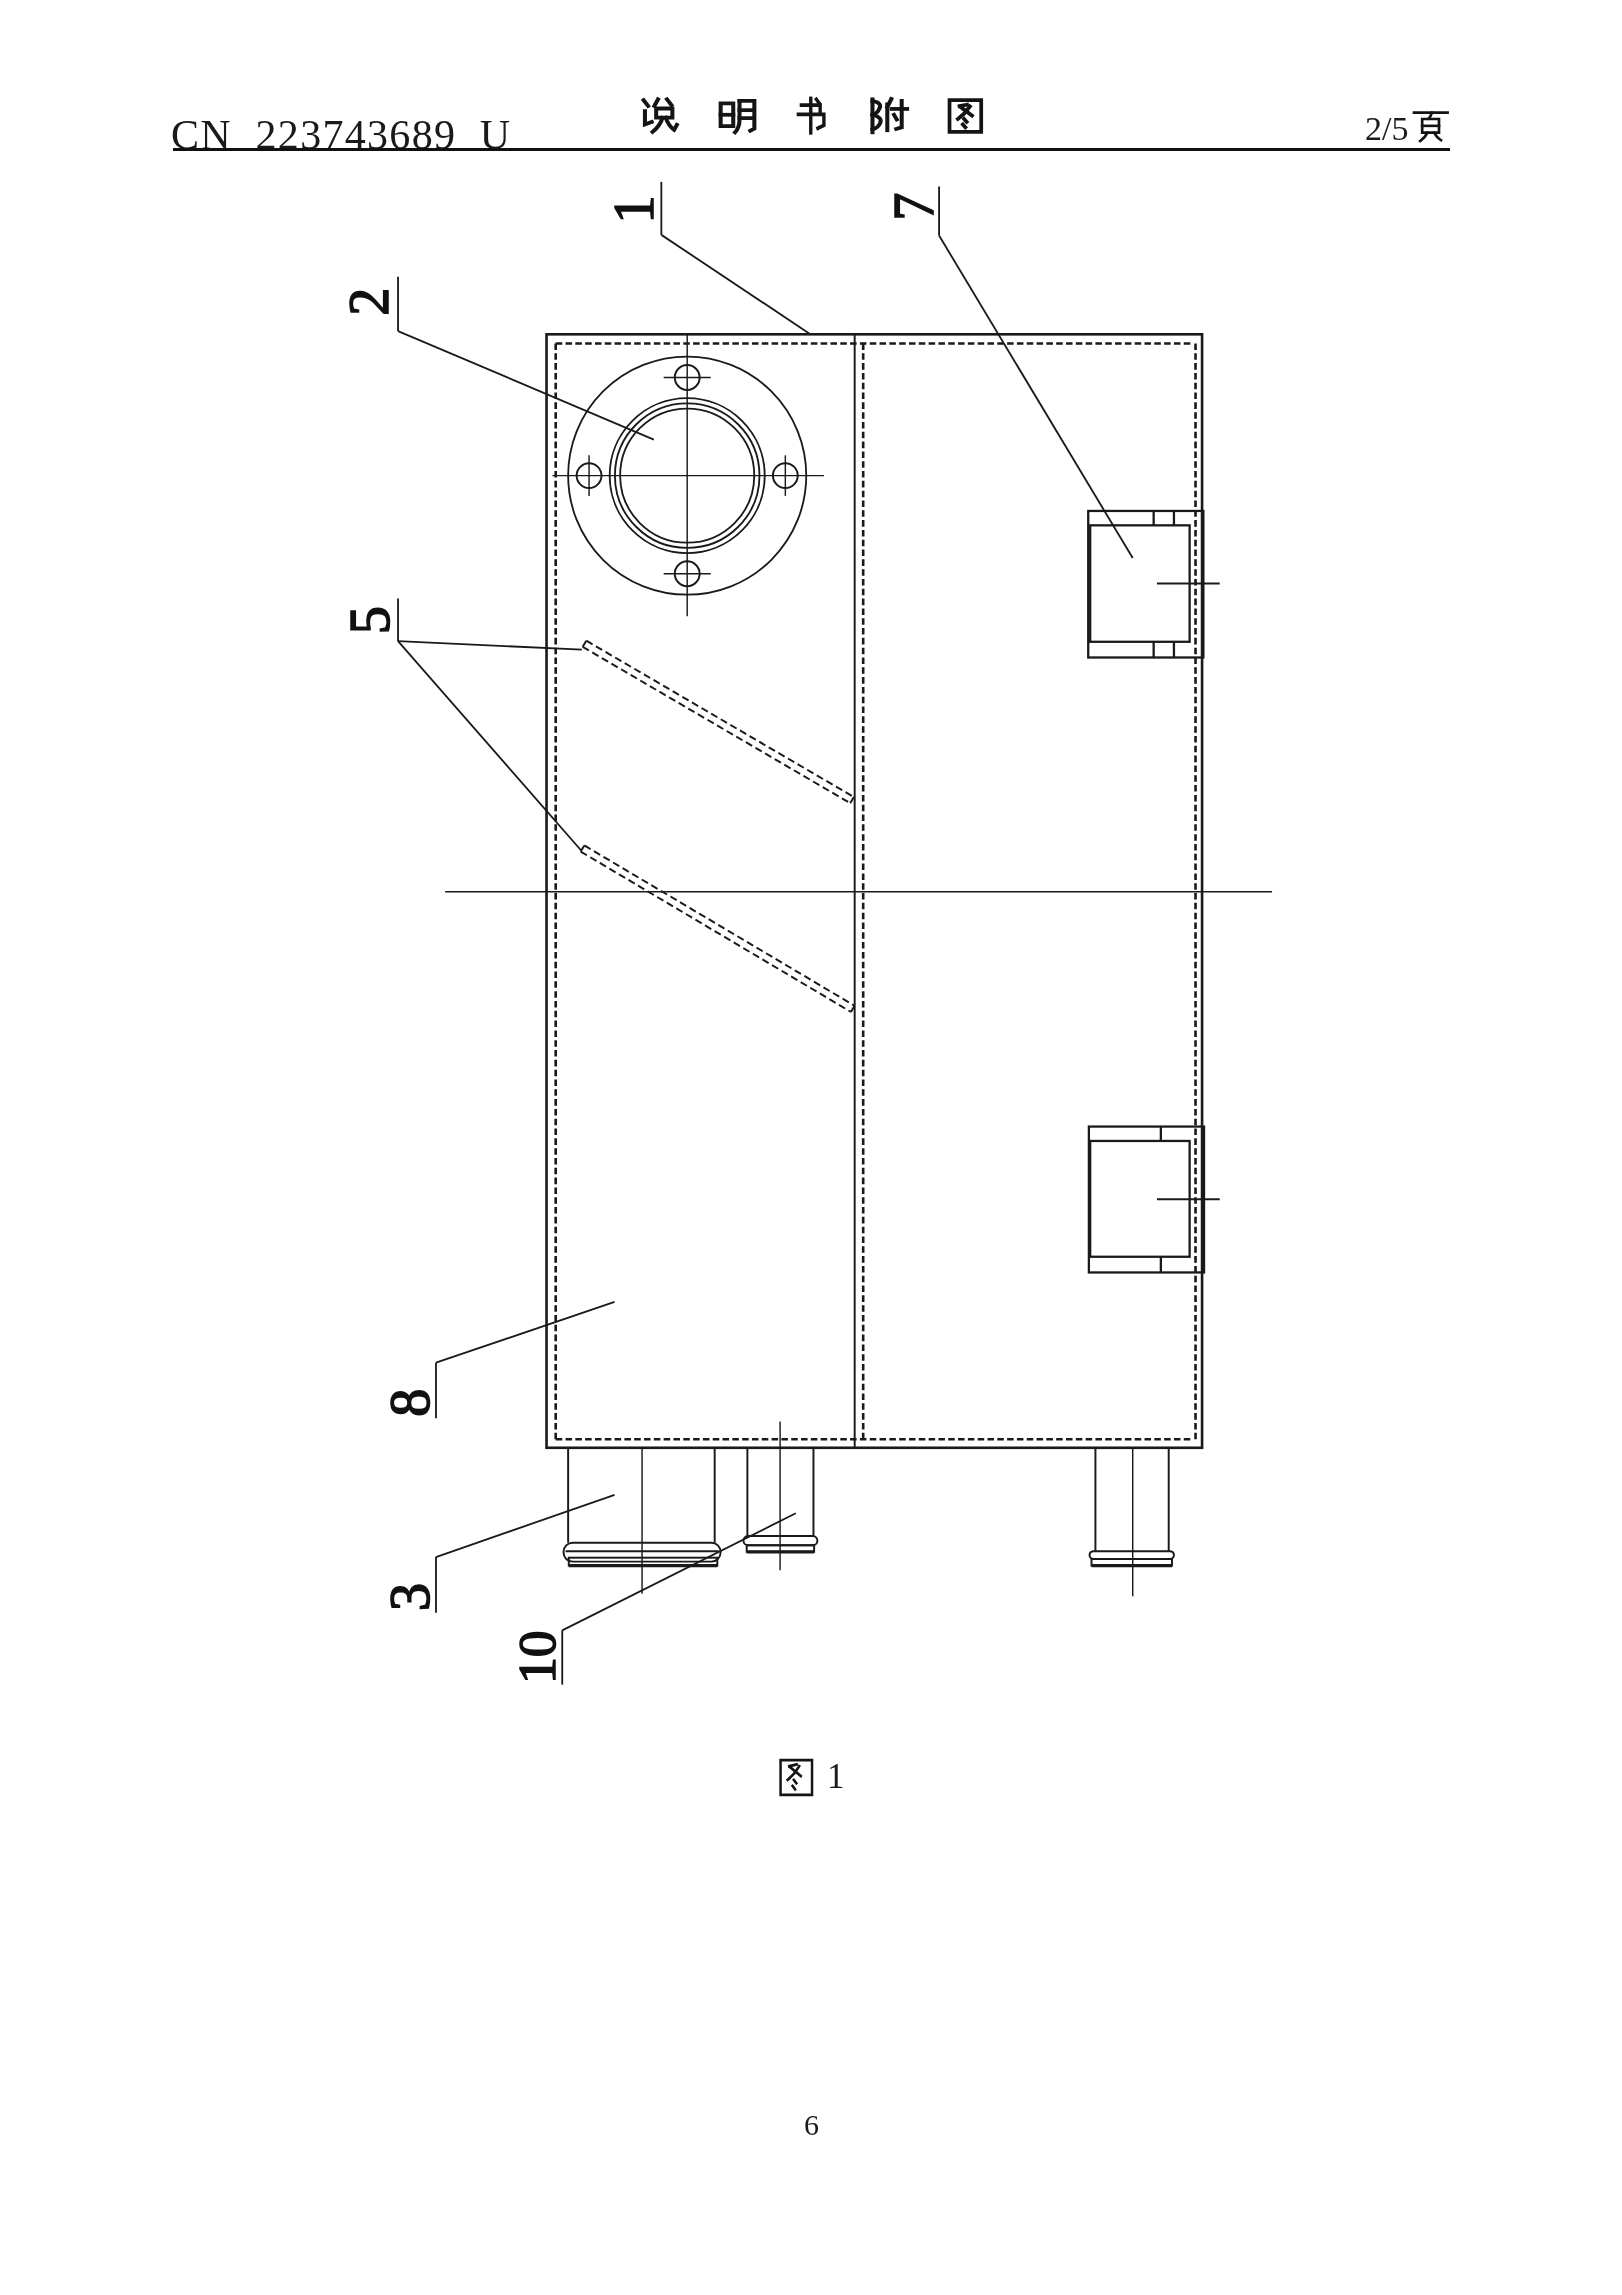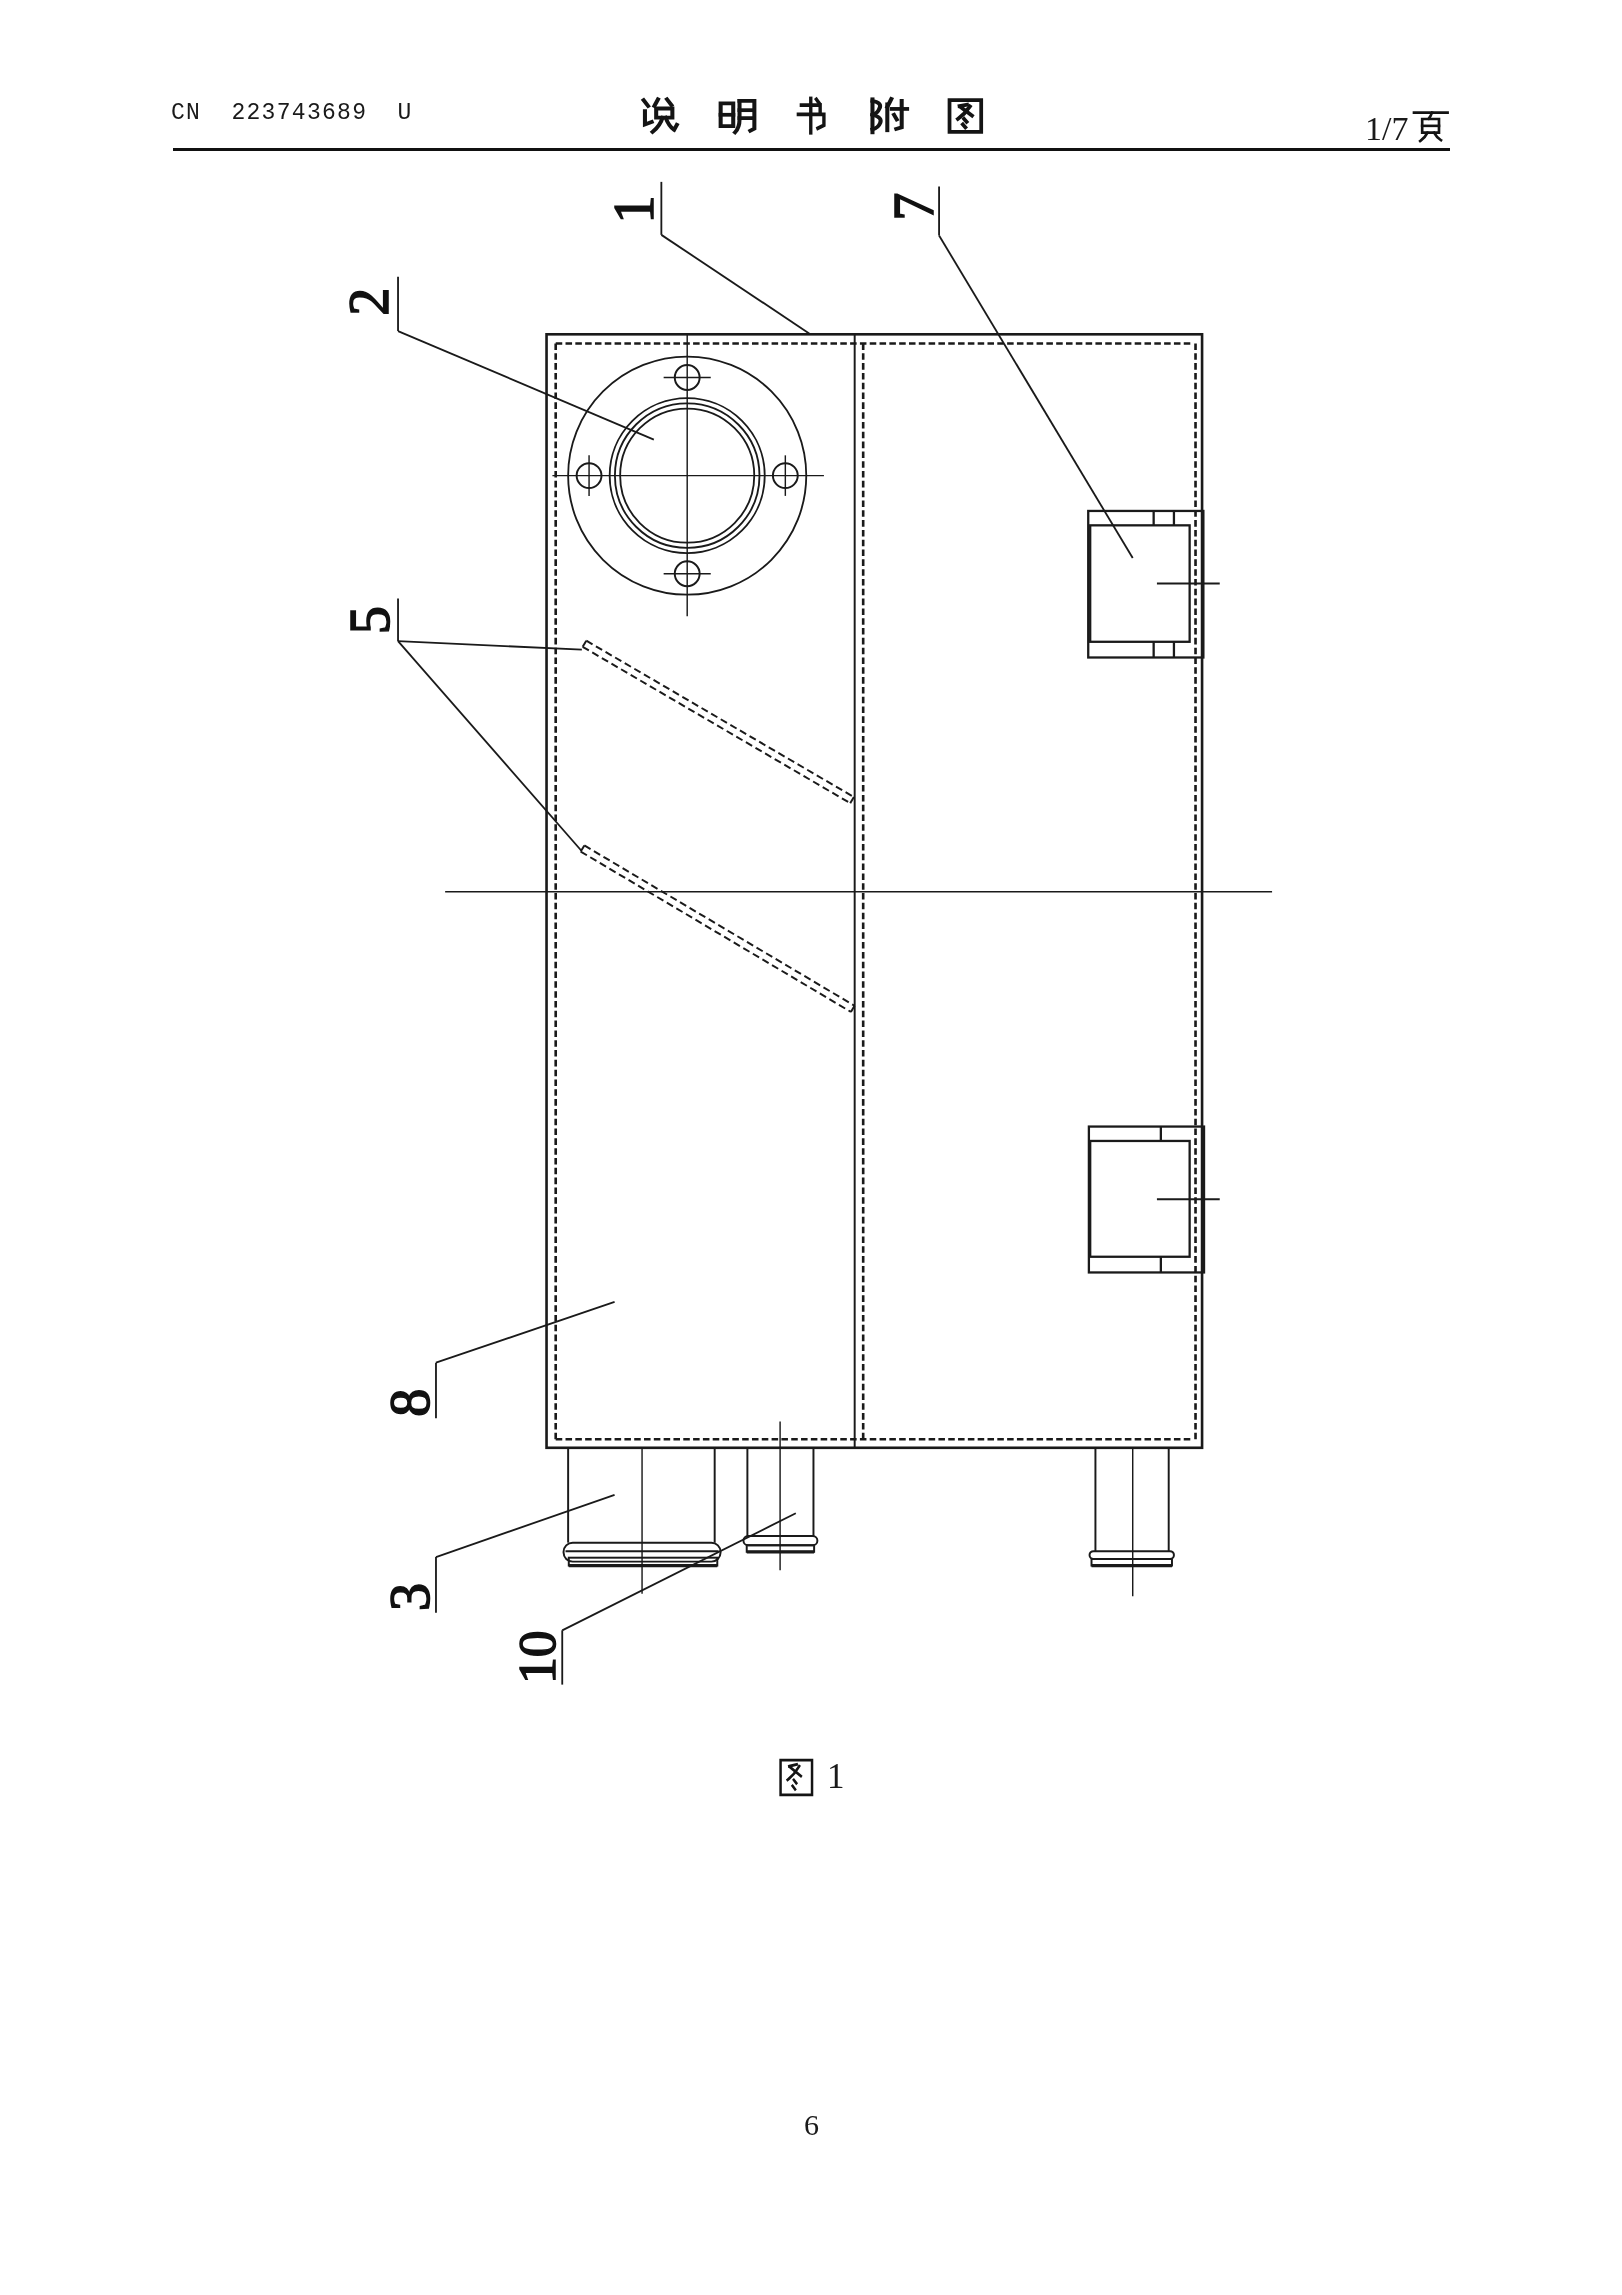--- a/index.html
+++ b/index.html
@@ -3,21 +3,21 @@
 <meta charset="utf-8">
 <style>
   html,body{margin:0;padding:0;}
   body{width:1623px;height:2295px;background:#ffffff;position:relative;
        font-family:"Liberation Serif", serif;color:#1a1a1a;}
   .abs{position:absolute;}
 </style>
 </head>
 <body>
 
-<div class="abs" id="patnum" style="left:171px;top:100px;font-size:23px;letter-spacing:1.3px;font-family:Liberation Mono, monospace;">CN&nbsp;&nbsp;223743689&nbsp;&nbsp;U</div>
+<div class="abs" id="patnum" style="left:171px;top:111px;font-size:42px;letter-spacing:1.3px;">CN&nbsp;&nbsp;223743689&nbsp;&nbsp;U</div>
 
 <svg class="abs" style="left:0;top:0;" width="1623" height="196" viewBox="0 0 2480 300">
 <g fill="none" stroke="#141414" stroke-width="9" stroke-linecap="square">
 
 <g transform="translate(972,145.6) scale(0.688,0.64)">
  <path d="M16 12 L26 26"></path>
         <path d="M19 38 L19 70 L34 64"></path>
  <path d="M48 10 L40 26"></path>
         <path d="M68 10 L78 24"></path>
  <path d="M44 32 H80 V54 H44 Z"></path>
@@ -56,21 +56,21 @@
  <path d="M12 12 H88 V88 H12 Z"></path>
  <path d="M36 26 L54 23"></path>
  <path d="M38 28 L66 49"></path>
  <path d="M61 27 Q49 45 32 57"></path>
  <path d="M47 57 L53 64"></path>
         <path d="M44 70 L50 77"></path>
 </g>
 </g>
 </svg>
 
-<div class="abs" style="left:1365px;top:110px;font-size:34px;">1/7</div>
+<div class="abs" style="left:1365px;top:110px;font-size:34px;">2/5</div>
 
 <svg class="abs" style="left:1374px;top:92px;" width="118" height="79" viewBox="0 0 180 120">
 <g fill="none" stroke="#141414" stroke-width="6.5" stroke-linecap="square" transform="translate(54.75,21.5) scale(0.625,0.61)">
  <path d="M10 16 H92"></path>
       <path d="M54 16 Q51 25 46 31"></path>
  <path d="M30 32 H71 V66 H30 Z"></path>
       <path d="M30 49 H71"></path>
  <path d="M43 66 Q37 79 25 87"></path>
       <path d="M59 66 Q65 78 76 85"></path>
 </g>

